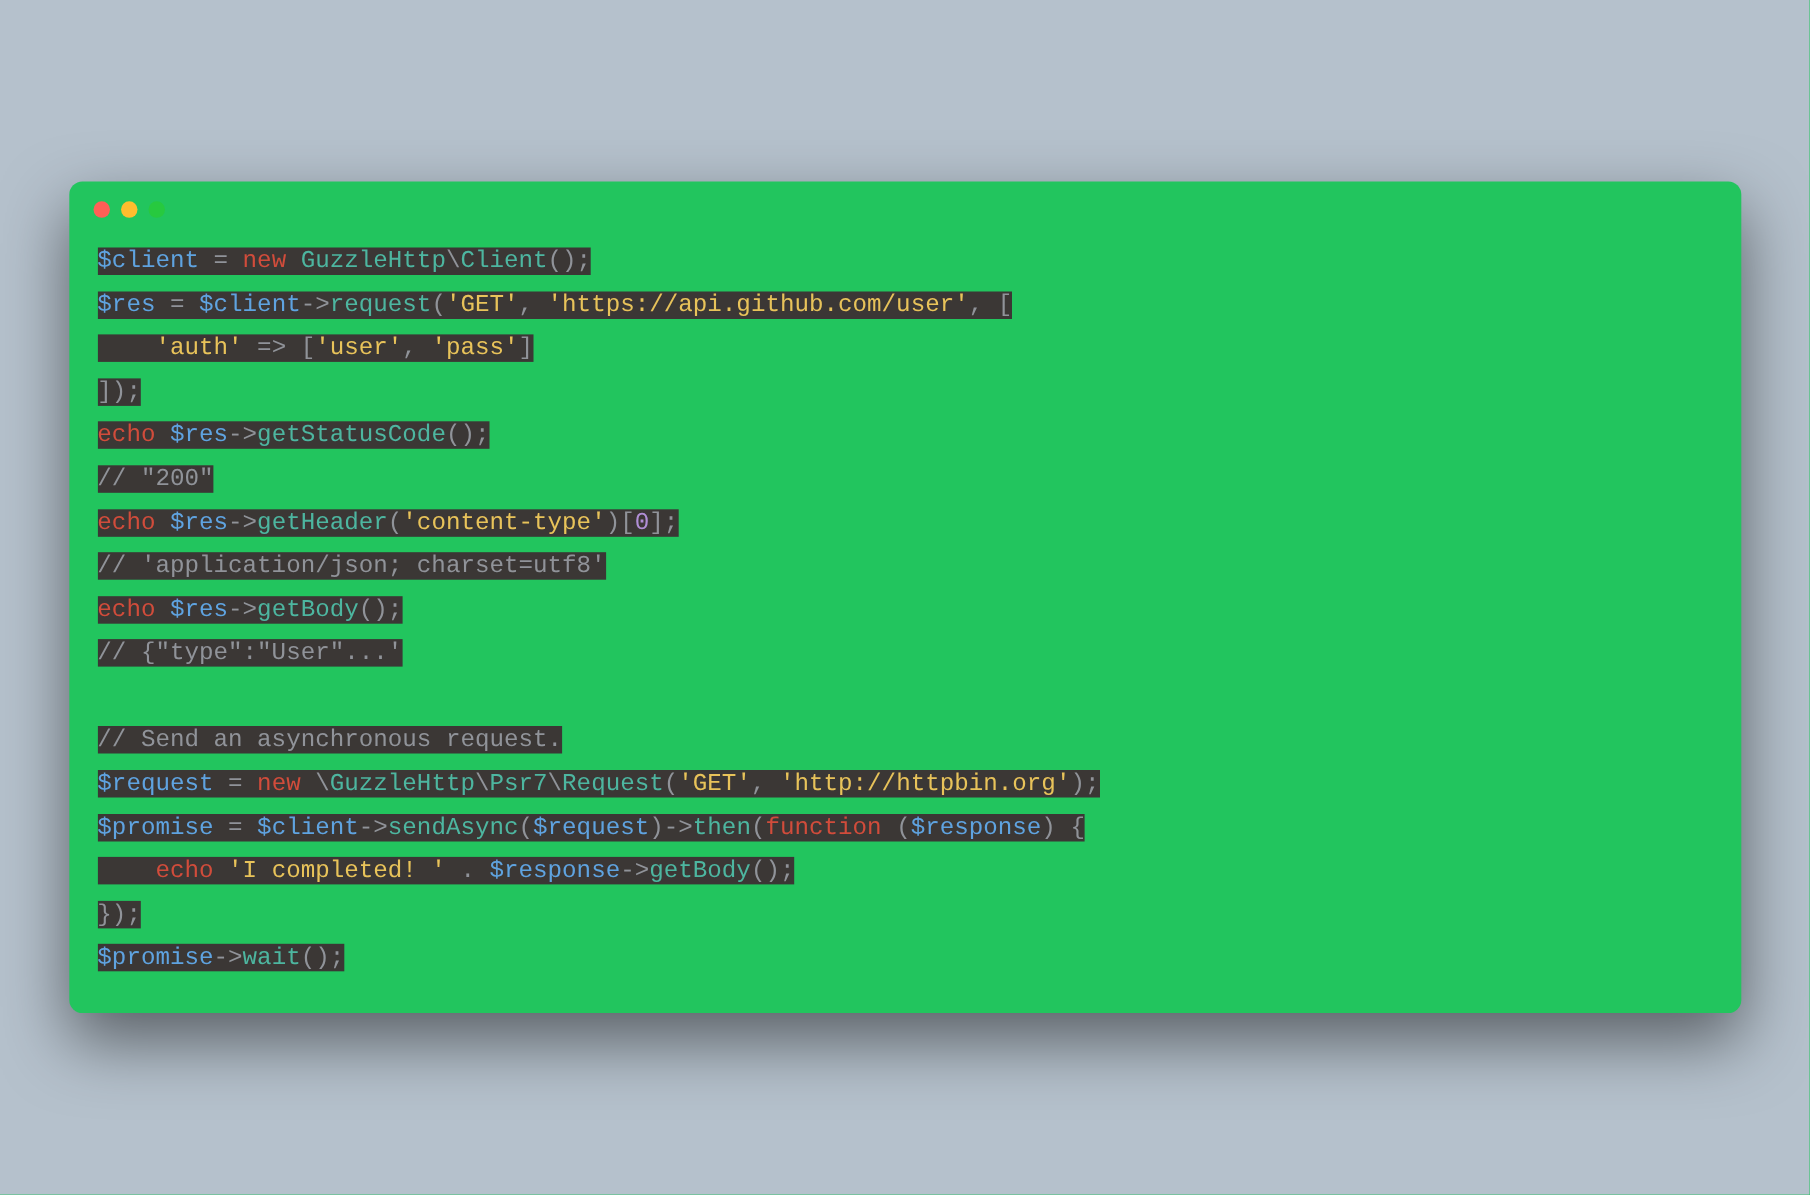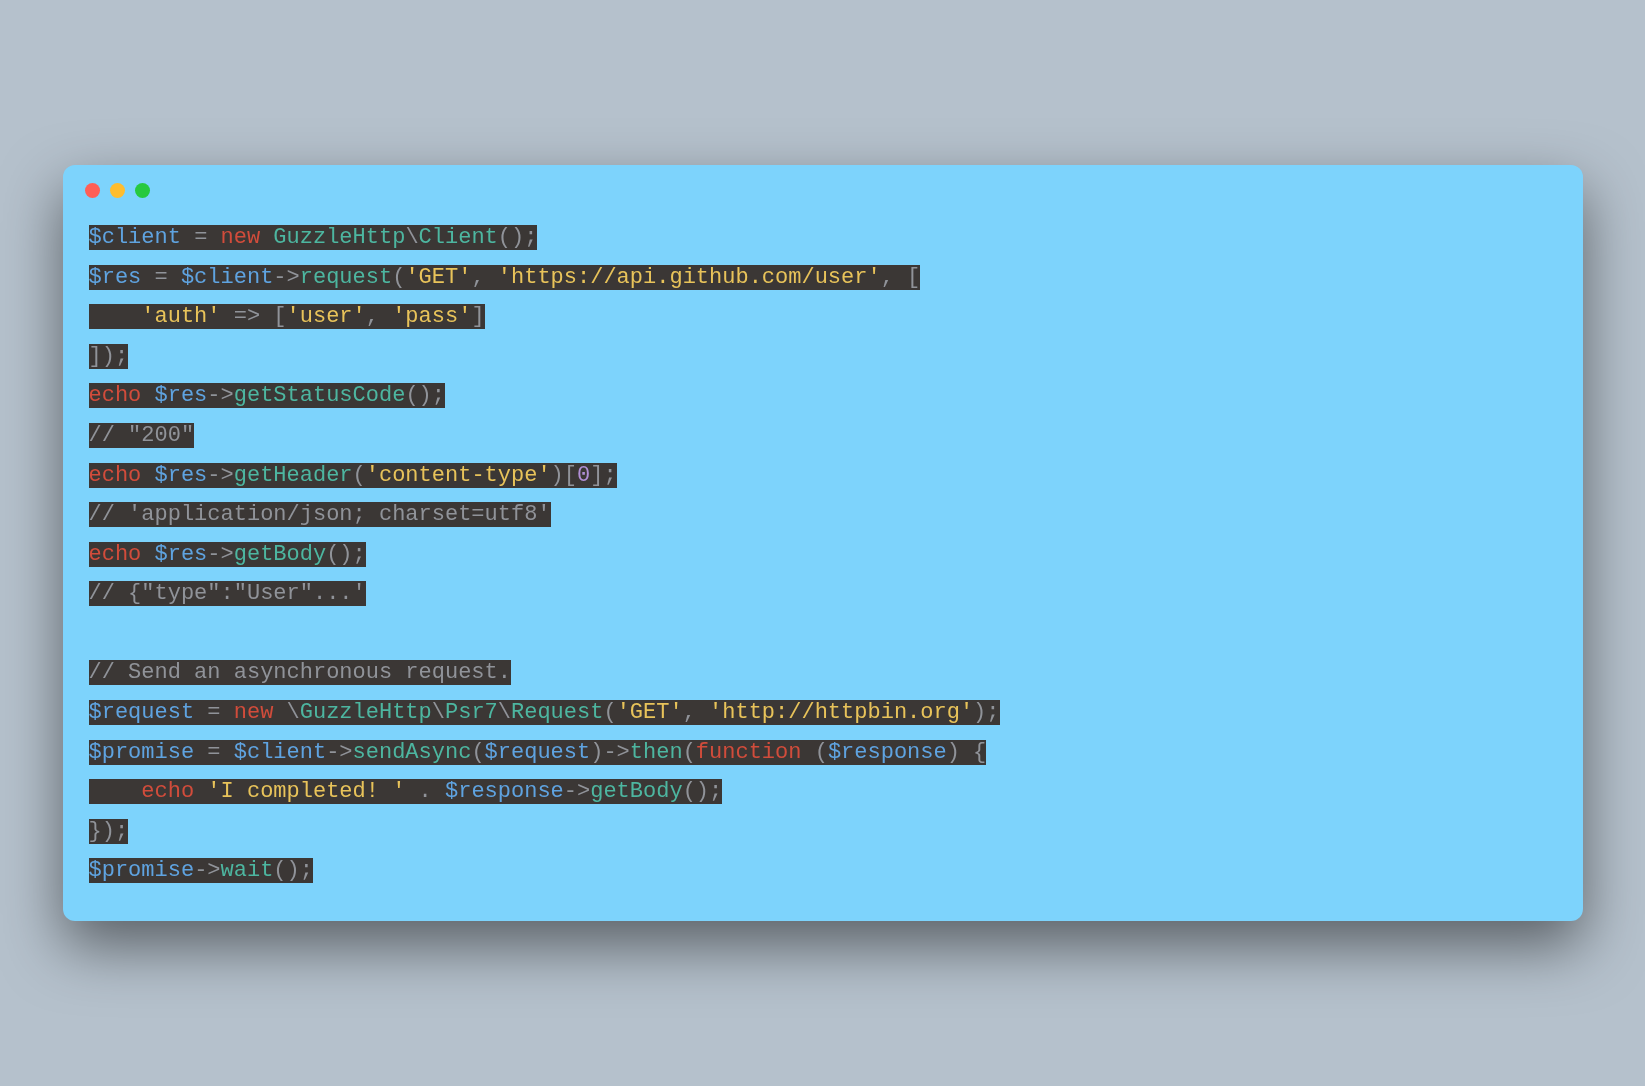--- a/index.html
+++ b/index.html
@@ -6,21 +6,21 @@
     body {
       background: #b5c1cc;
       display: flex;
       justify-content: center;
       align-items: center;
       min-height: 100vh;
       padding: 40px;
       font-family: 'Consolas', 'Monaco', 'Courier New', monospace;
     }
     .window {
-      background: #7dd3fc;
+      background: #22c55e;
       border-radius: 12px;
       width: 100%;
       max-width: 1520px;
       box-shadow: 0 25px 60px rgba(0,0,0,0.5);
       overflow: hidden;
     }
     .titlebar {
       padding: 18px 22px 14px 22px;
       display: flex;
       gap: 10px;

